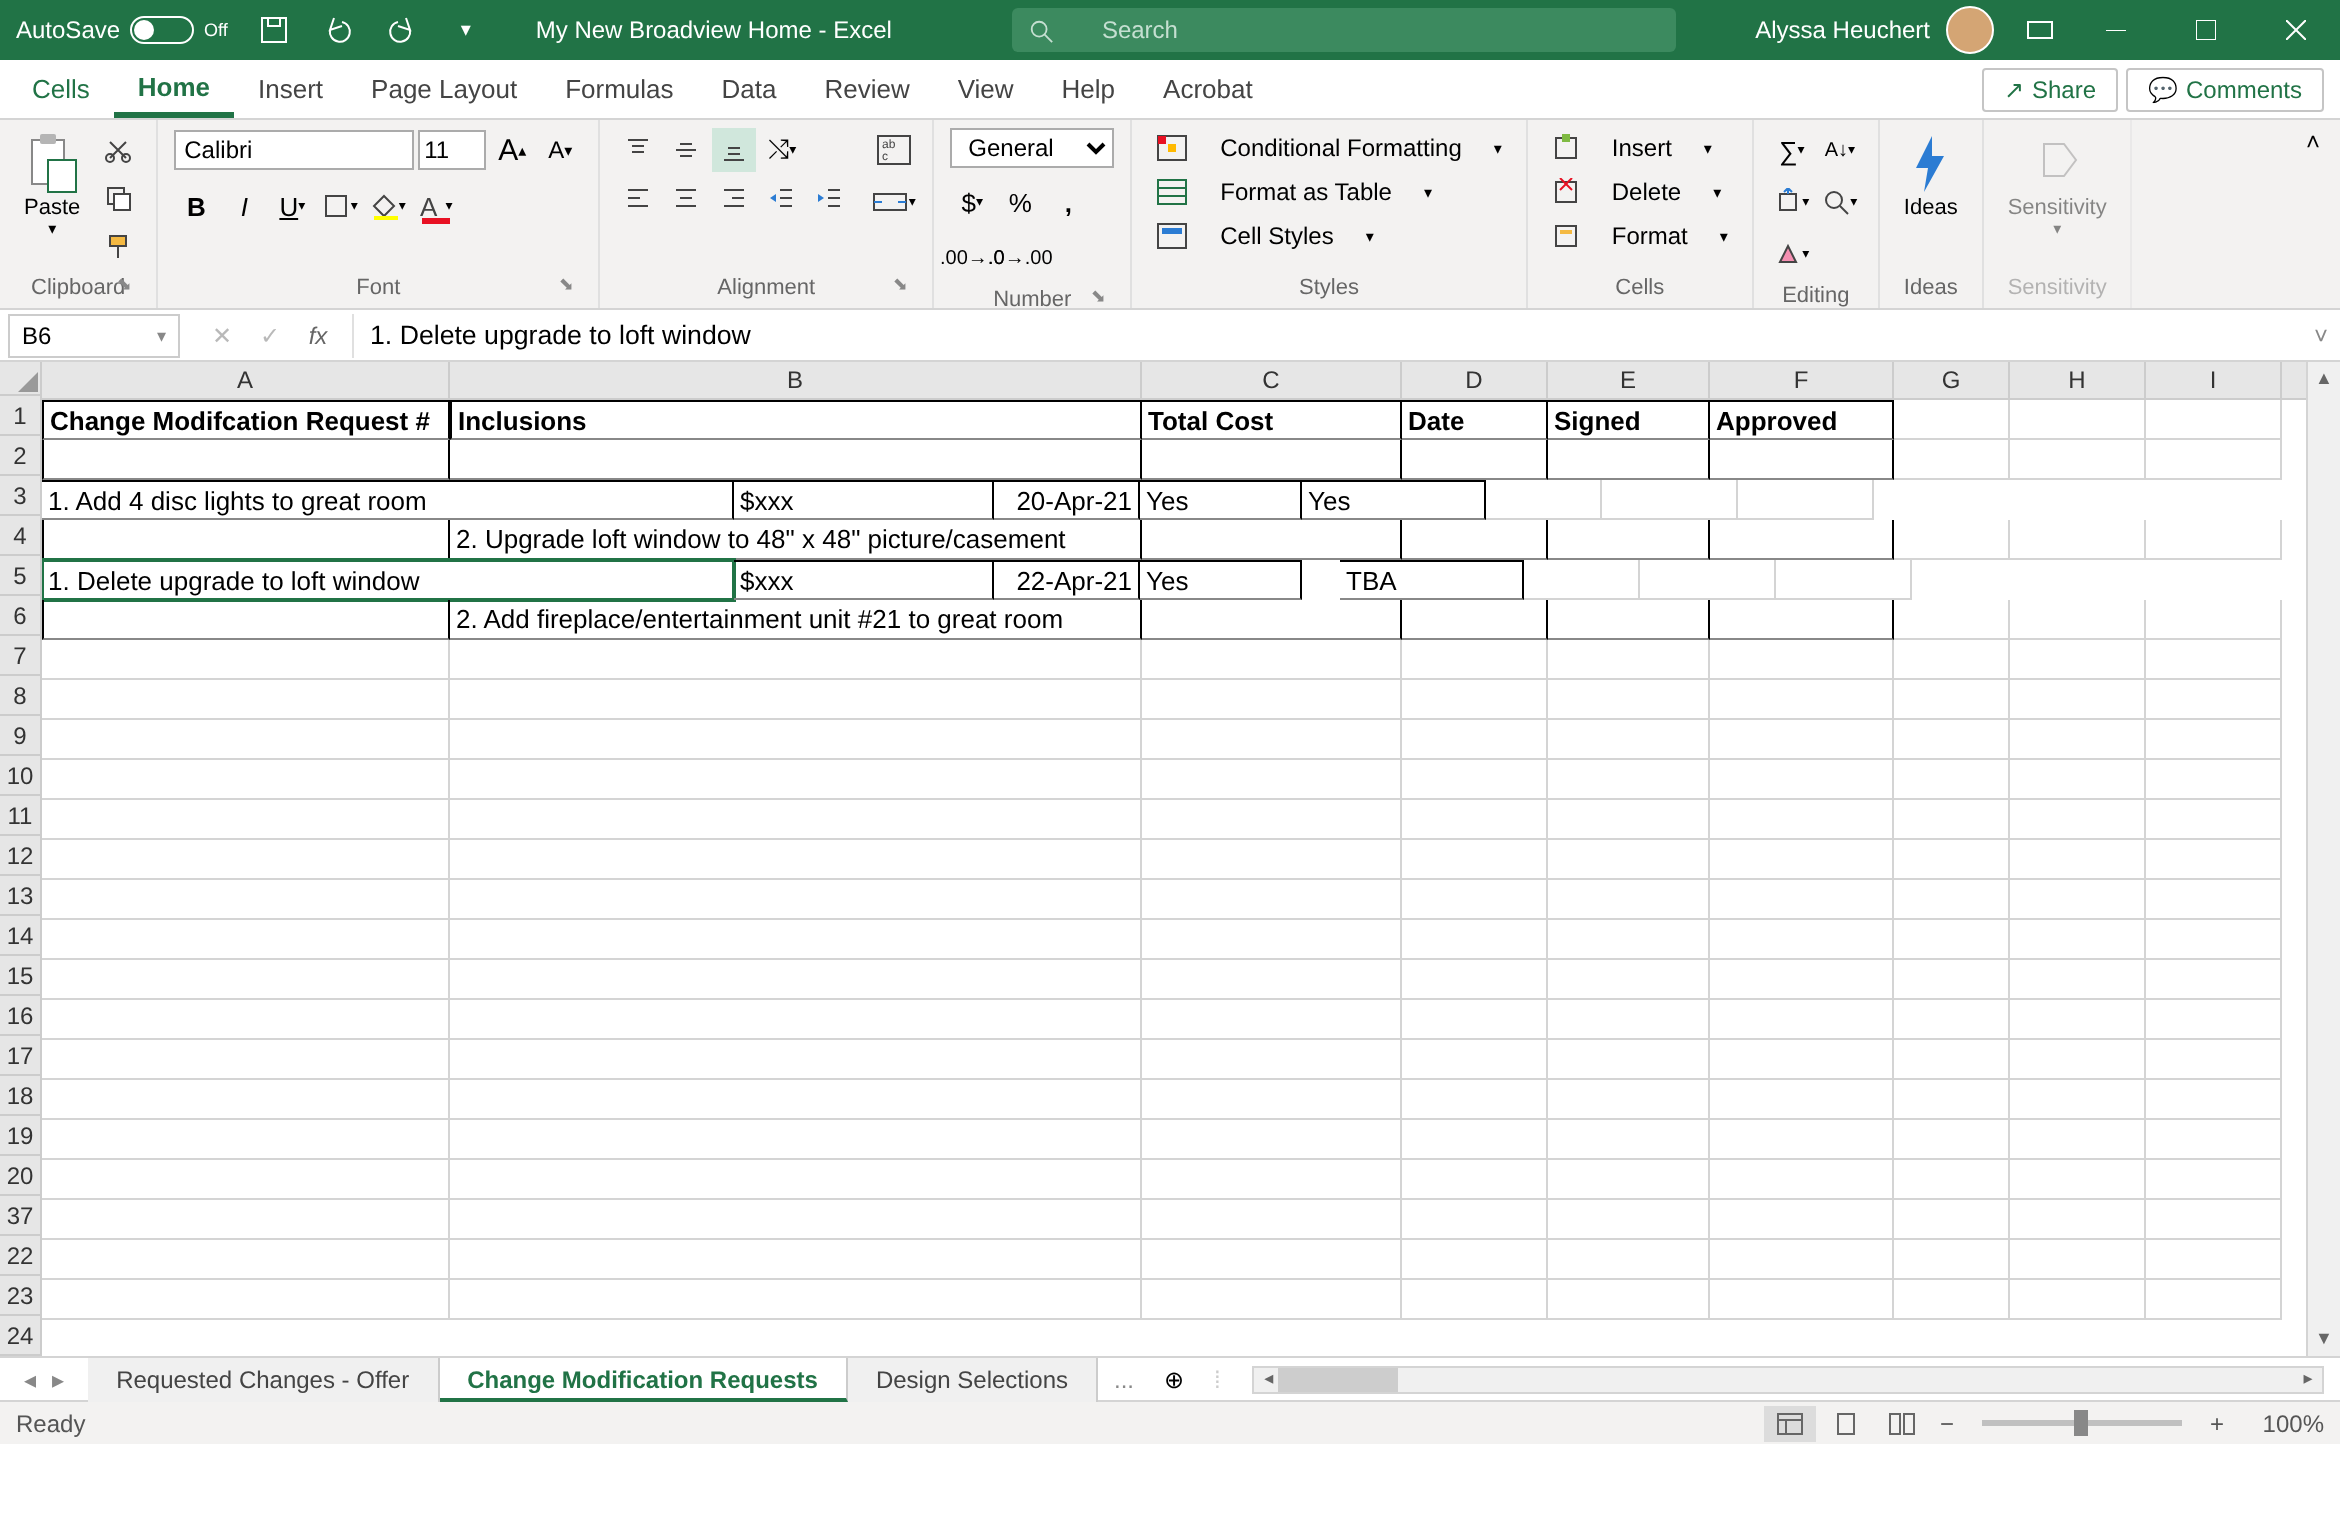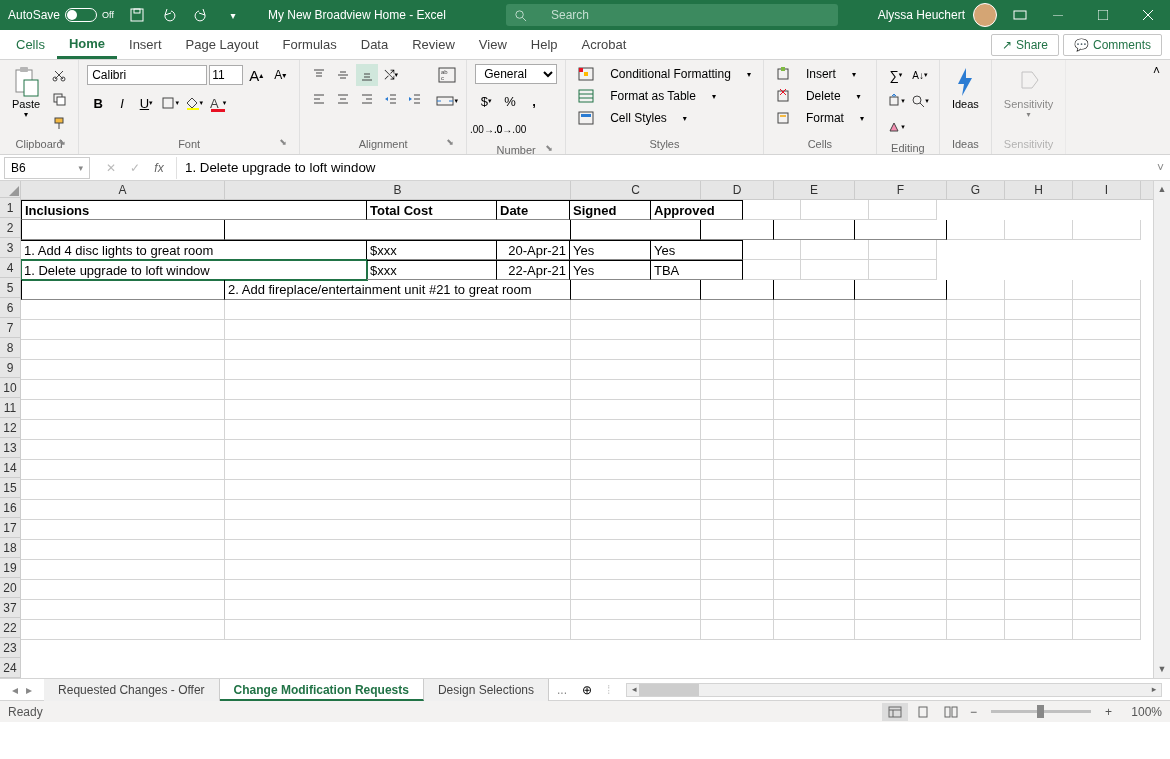--- a/index.html
+++ b/index.html
@@ -552,20 +552,21 @@
         <div class="col-h" style="width: 130px;">C</div>
         <div class="col-h" style="width: 73px;">D</div>
         <div class="col-h" style="width: 81px;">E</div>
         <div class="col-h" style="width: 92px;">F</div>
         <div class="col-h" style="width: 58px;">G</div>
         <div class="col-h" style="width: 68px;">H</div>
         <div class="col-h" style="width: 68px;">I</div>
       </div>
     <div class="grid-rows" id="grid-rows">
         <div class="grid-row">
+          <div class="cell bold tb-t tb-l" style="border-right: 1px solid rgb(0, 0, 0); border-bottom: 1px solid rgb(136, 136, 136); width: 204px;">Change Modifcation Request #</div>
           <div class="cell bold tb-t tb-l" style="border-right: 1px solid rgb(0, 0, 0); border-bottom: 1px solid rgb(136, 136, 136); width: 346px;">Inclusions</div>
           <div class="cell bold tb-t" style="border-right: 1px solid rgb(0, 0, 0); border-bottom: 1px solid rgb(136, 136, 136); width: 130px;">Total Cost</div>
           <div class="cell bold tb-t" style="border-right: 1px solid rgb(0, 0, 0); border-bottom: 1px solid rgb(136, 136, 136); width: 73px;">Date</div>
           <div class="cell bold tb-t" style="border-right: 1px solid rgb(0, 0, 0); border-bottom: 1px solid rgb(136, 136, 136); width: 81px;">Signed</div>
           <div class="cell bold tb-t tb-r" style="border-right: 1px solid rgb(0, 0, 0); border-bottom: 1px solid rgb(136, 136, 136); width: 92px;">Approved</div>
           <div class="cell" style="width: 58px;"></div>
           <div class="cell" style="width: 68px;"></div>
           <div class="cell" style="width: 68px;"></div>
         </div>
         <div class="grid-row">
@@ -583,25 +584,36 @@
           <div class="cell tb-t" style="border-right: 1px solid rgb(0, 0, 0); border-bottom: 1px solid rgb(136, 136, 136); width: 346px;">1. Add 4 disc lights to great room</div>
           <div class="cell tb-t" style="border-right: 1px solid rgb(0, 0, 0); border-bottom: 1px solid rgb(136, 136, 136); width: 130px;">$xxx</div>
           <div class="cell ra tb-t" style="border-right: 1px solid rgb(0, 0, 0); border-bottom: 1px solid rgb(136, 136, 136); width: 73px;">20-Apr-21</div>
           <div class="cell tb-t" style="border-right: 1px solid rgb(0, 0, 0); border-bottom: 1px solid rgb(136, 136, 136); width: 81px;">Yes</div>
           <div class="cell tb-t tb-r" style="border-right: 1px solid rgb(0, 0, 0); border-bottom: 1px solid rgb(136, 136, 136); width: 92px;">Yes</div>
           <div class="cell" style="width: 58px;"></div>
           <div class="cell" style="width: 68px;"></div>
           <div class="cell" style="width: 68px;"></div>
         </div>
         <div class="grid-row">
+          <div class="cell tb-l" style="border-right: 1px solid rgb(0, 0, 0); border-bottom: 1px solid rgb(136, 136, 136); width: 204px;"></div>
+          <div class="cell" style="border-right: 1px solid rgb(0, 0, 0); border-bottom: 1px solid rgb(136, 136, 136); width: 346px;">2. Upgrade loft window to 48" x 48" picture/casement</div>
+          <div class="cell" style="border-right: 1px solid rgb(0, 0, 0); border-bottom: 1px solid rgb(136, 136, 136); width: 130px;"></div>
+          <div class="cell" style="border-right: 1px solid rgb(0, 0, 0); border-bottom: 1px solid rgb(136, 136, 136); width: 73px;"></div>
+          <div class="cell" style="border-right: 1px solid rgb(0, 0, 0); border-bottom: 1px solid rgb(136, 136, 136); width: 81px;"></div>
+          <div class="cell tb-r" style="border-right: 1px solid rgb(0, 0, 0); border-bottom: 1px solid rgb(136, 136, 136); width: 92px;"></div>
+          <div class="cell" style="width: 58px;"></div>
+          <div class="cell" style="width: 68px;"></div>
+          <div class="cell" style="width: 68px;"></div>
+        </div>
+        <div class="grid-row">
           <div class="cell tb-t active" style="border-right: 1px solid rgb(0, 0, 0); border-bottom: 1px solid rgb(136, 136, 136); width: 346px;">1. Delete upgrade to loft window</div>
           <div class="cell tb-t" style="border-right: 1px solid rgb(0, 0, 0); border-bottom: 1px solid rgb(136, 136, 136); width: 130px;">$xxx</div>
           <div class="cell ra tb-t" style="border-right: 1px solid rgb(0, 0, 0); border-bottom: 1px solid rgb(136, 136, 136); width: 73px;">22-Apr-21</div>
           <div class="cell tb-t" style="border-right: 1px solid rgb(0, 0, 0); border-bottom: 1px solid rgb(136, 136, 136); width: 81px;">Yes</div>
-          <div class="cell tb-t tb-r" style="border-right: 1px solid rgb(0, 0, 0); border-bottom: 1px solid rgb(136, 136, 136); width: 92px;">TBA</div>
+          <div class="cell tb-t tb-r" style="border-right: 1px solid rgb(0, 0, 0); border-bottom: 1px solid rgb(136, 136, 136); width: 92px; margin-left: 19px;">TBA</div>
           <div class="cell" style="width: 58px;"></div>
           <div class="cell" style="width: 68px;"></div>
           <div class="cell" style="width: 68px;"></div>
         </div>
         <div class="grid-row">
           <div class="cell tb-b tb-l" style="border-right: 1px solid rgb(0, 0, 0); border-bottom: 1px solid rgb(136, 136, 136); width: 204px;"></div>
           <div class="cell tb-b" style="border-right: 1px solid rgb(0, 0, 0); border-bottom: 1px solid rgb(136, 136, 136); width: 346px;">2. Add fireplace/entertainment unit #21 to great room</div>
           <div class="cell tb-b" style="border-right: 1px solid rgb(0, 0, 0); border-bottom: 1px solid rgb(136, 136, 136); width: 130px;"></div>
           <div class="cell tb-b" style="border-right: 1px solid rgb(0, 0, 0); border-bottom: 1px solid rgb(136, 136, 136); width: 73px;"></div>
           <div class="cell tb-b" style="border-right: 1px solid rgb(0, 0, 0); border-bottom: 1px solid rgb(136, 136, 136); width: 81px;"></div>

